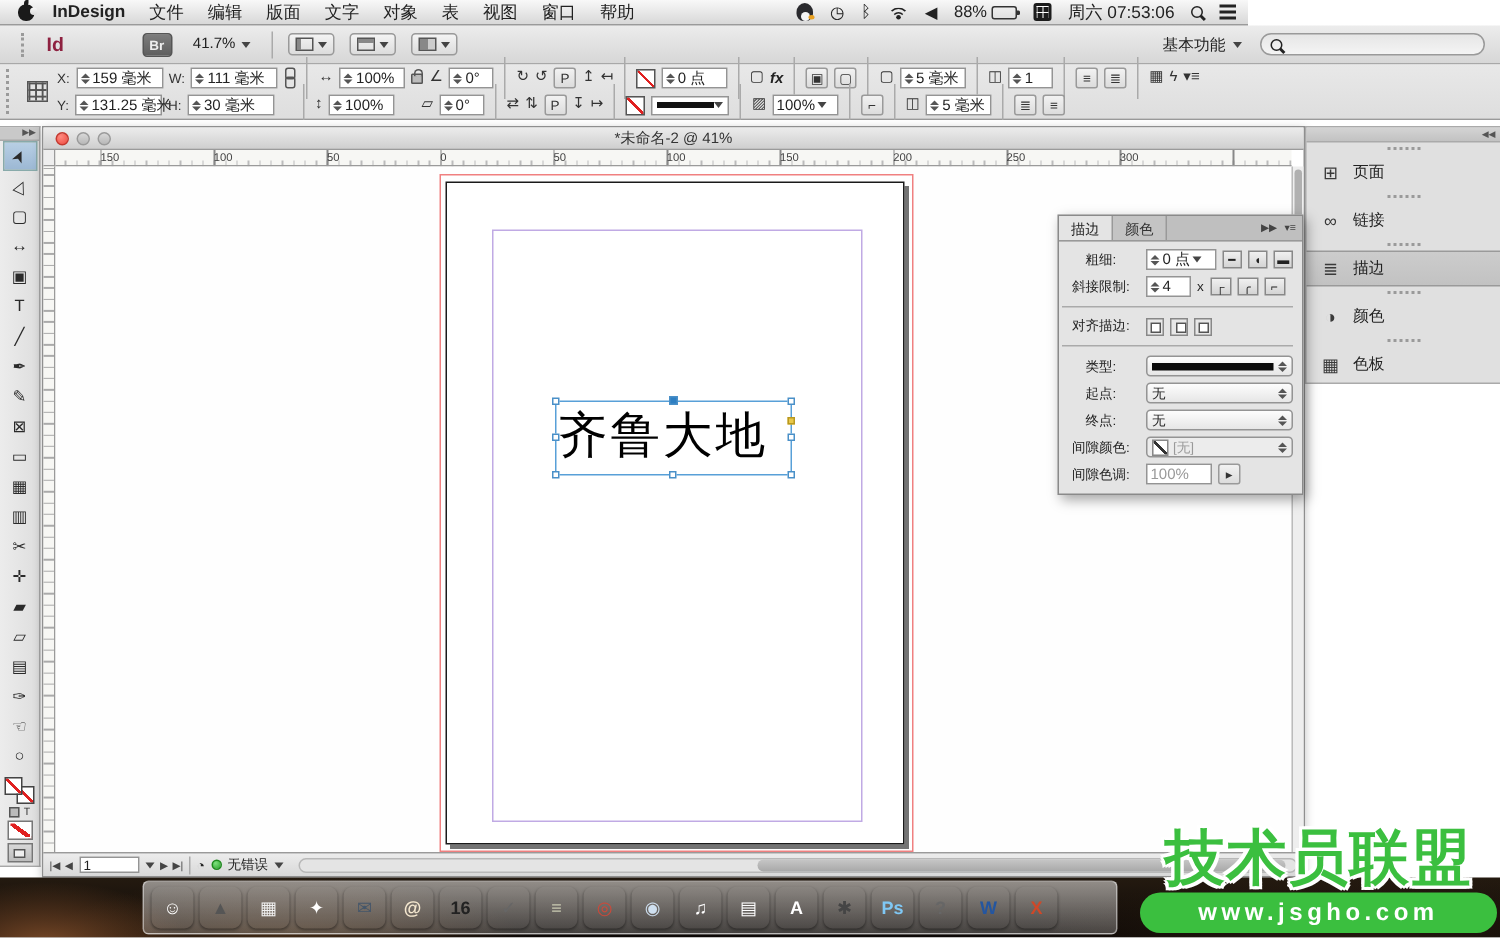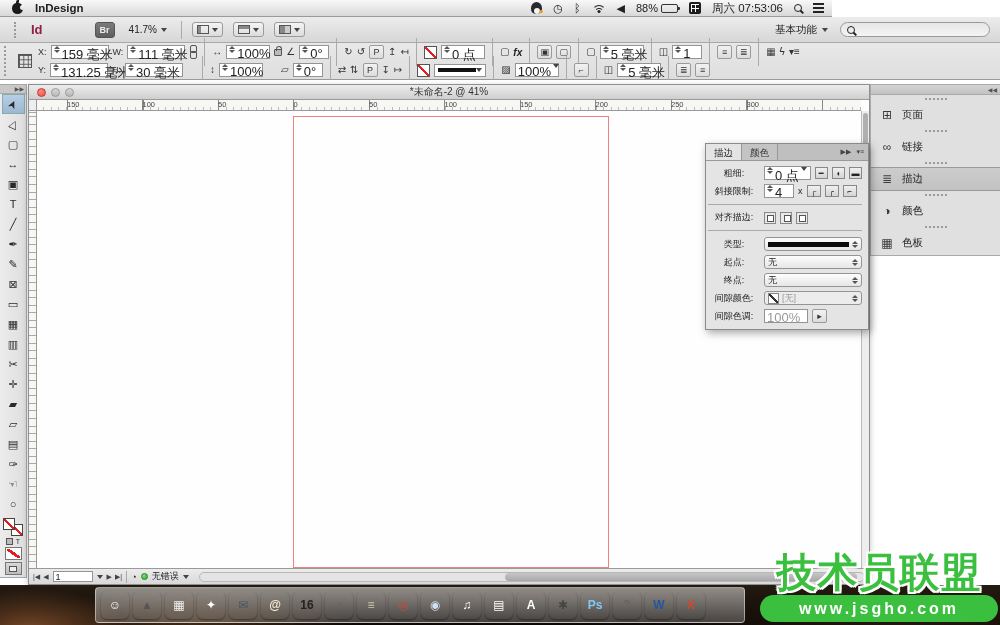--- a/index.html
+++ b/index.html
@@ -71,21 +71,21 @@
   .cpanel { position:absolute; top:43px; left:0; width:1000px; height:37px;
     background:linear-gradient(#e8e8e8,#dedede); border-bottom:1px solid #9a9a9a;
     display:flex; align-items:center; padding-left:4px; }
   .cpanel::before { content:""; width:3px; height:30px; border-left:2px dotted #9a9a9a; margin-right:3px; }
   .refgrid { width:14px; height:14px; border:1px solid #555; margin:0 6px;
     background:linear-gradient(#555 1px,transparent 1px) 0 0/4.4px 4.4px,
                linear-gradient(90deg,#555 1px,transparent 1px) 0 0/4.4px 4.4px; }
   .cp-rows { display:flex; flex-direction:column; gap:2px; }
   .cp-row { display:flex; align-items:center; gap:4px; height:16px; }
   .cp-lab { font-size:9px; color:#333; }
-  .fld { display:flex; align-items:flex-start; background:#fff; border:1px solid #949494; height:14px; padding:0 2px; gap:2px; font-size:13px; }
+  .fld { display:flex; align-items:center; background:#fff; border:1px solid #949494; height:14px; padding:0 2px; gap:2px; font-size:10px; }
   .fld .val { white-space:nowrap; }
   .spin { display:flex; flex-direction:column; gap:1px; }
   .spin i { width:0; height:0; border-left:3px solid transparent; border-right:3px solid transparent; }
   .spin i.up { border-bottom:3px solid #555; }
   .spin i.dn { border-top:3px solid #555; }
   .w58 { width:58px; } .w44 { width:44px; } .w30 { width:30px; } .w50 { width:50px; }
   .cp-sep { width:1px; height:28px; background:#aaa; margin:0 3px; align-self:center; }
   .cp-ic { font-size:10px; color:#333; line-height:1; }
   .cp-btn { border:1px solid #9a9a9a; background:linear-gradient(#f2f2f2,#dcdcdc); border-radius:2px;
     min-width:15px; height:14px; display:flex; align-items:center; justify-content:center; font-size:9px; color:#333; }
@@ -229,20 +229,21 @@
     color:#fff; font-weight:bold; font-size:16px; letter-spacing:3px; line-height:27px; }
 </style>
 </head>
 <body>
 
 <div class="screen">
 
   <div class="menubar">
     <span class="apple"></span>
     <span class="mb-app">InDesign</span>
+    <span><span class="mb-item">文件</span><span class="mb-item">编辑</span><span class="mb-item">版面</span><span class="mb-item">文字</span><span class="mb-item">对象</span><span class="mb-item">表</span><span class="mb-item">视图</span><span class="mb-item">窗口</span><span class="mb-item">帮助</span></span>
     <span class="mb-right">
       <span class="qq"></span>
       <span class="st-glyph">◷</span>
       <span class="st-glyph">ᛒ</span>
       <span class="wifi">
           <i></i>
           <i></i>
           <i></i>
           <b></b>
         </span>
@@ -542,20 +543,35 @@
         <span class="tl close"></span>
         <span class="tl min"></span>
         <span class="tl max"></span>
         <span class="doc-title">*未命名-2 @ 41%</span>
       </div>
       <div class="rcorner"></div>
       <div class="hruler"><span class="hr-pad"></span><span><span class="hr-num">150</span><span class="hr-num">100</span><span class="hr-num">50</span><span class="hr-num">0</span><span class="hr-num">50</span><span class="hr-num">100</span><span class="hr-num">150</span><span class="hr-num">200</span><span class="hr-num">250</span><span class="hr-num">300</span></span></div>
       <div class="vruler"></div>
       <div class="canvas">
         <div class="bleed"></div>
+        <div class="pagewhite">
+          <div class="marginbox"></div>
+          <div class="textframe">
+            <div class="tf-text">齐鲁大地</div>
+            <span class="hdl" style="left:-3px;top:-3px;"></span>
+            <span class="hdl solid" style="left:50%;top:-4px;margin-left:-3px;"></span>
+            <span class="hdl" style="right:-3px;top:-3px;"></span>
+            <span class="hdl" style="left:-3px;top:50%;margin-top:-3px;"></span>
+            <span class="hdl yellow" style="right:-3px;top:10px;"></span>
+            <span class="hdl" style="right:-3px;top:50%;margin-top:-3px;"></span>
+            <span class="hdl" style="left:-3px;bottom:-3px;"></span>
+            <span class="hdl" style="left:50%;bottom:-3px;margin-left:-3px;"></span>
+            <span class="hdl" style="right:-3px;bottom:-3px;"></span>
+          </div>
+        </div>
       </div>
       <div class="statusbar">
         <span class="sb-nav">
           <span>|◀</span>
           <span>◀</span>
         </span>
         <span class="sb-field">1</span>
         <span class="dd-arrow"></span>
         <span class="sb-nav">
           <span>▶</span>

